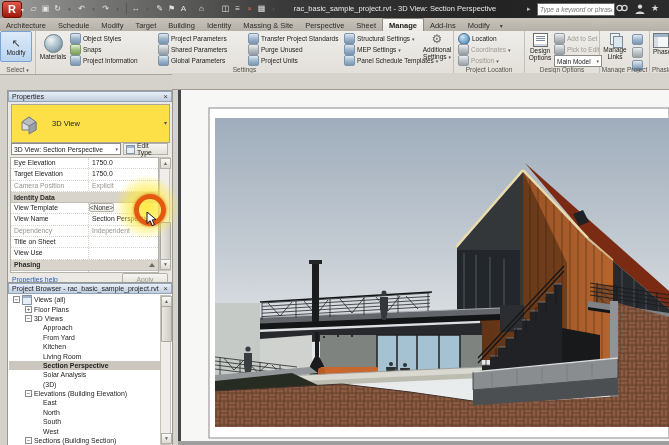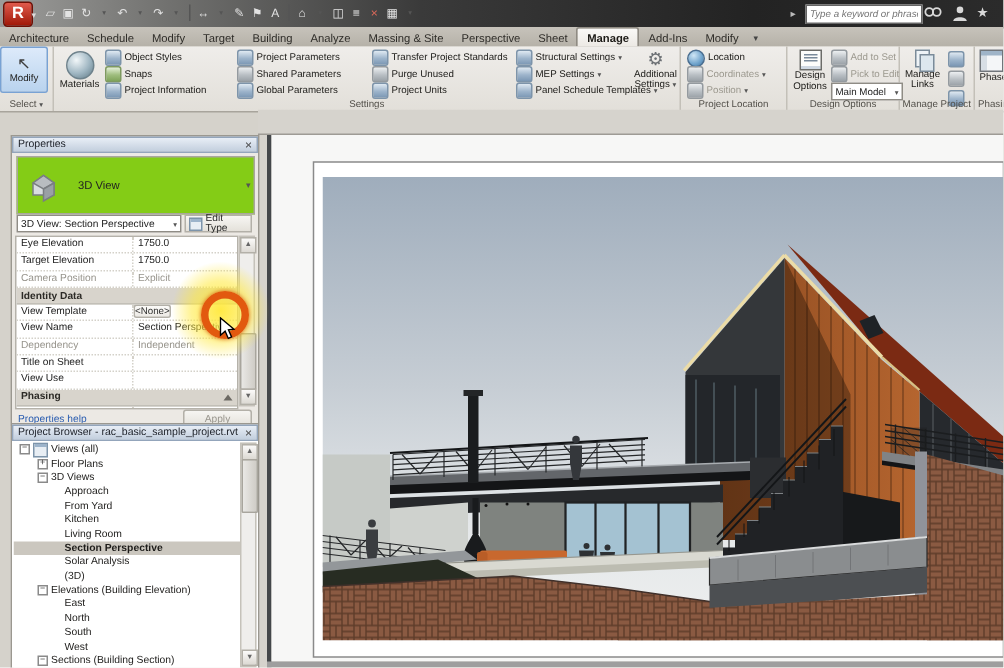--- a/index.html
+++ b/index.html
@@ -74,21 +74,21 @@
   .combo{background:#fff;border:1px solid #8f8c85;height:10px;display:flex;align-items:center;
     justify-content:space-between;font-size:6.5px;color:#222;padding:0 2px}
 
   
   .palette-hd{position:absolute;left:0;right:0;top:0;height:11px;
     background:linear-gradient(#e8eef6,#c2cedd);border:1px solid #93a5bb;
     font-size:7px;color:#20242c;display:flex;align-items:center;justify-content:space-between;
     padding:0 3px;box-sizing:border-box}
   .closex{font-size:8px;color:#444;line-height:9px}
   #props{left:7px;top:90px;width:164px;height:192px;background:#ece9e4;border:1px solid #9b9890}
-  #typesel{position:absolute;left:3px;top:13px;width:157px;height:37px;background:#84cc16;
+  #typesel{position:absolute;left:3px;top:13px;width:157px;height:37px;background:#fde047;
     border:1px solid #a9a69e;display:flex;align-items:center}
   #typesel .tname{font-size:7.5px;color:#222;margin-left:10px}
   #typesel .dda{position:absolute;right:2px;top:14px;font-size:6px;color:#555}
   #selrow{position:absolute;left:3px;top:52px;width:157px;height:12px;display:flex;gap:2px}
   #viewcombo{flex:0 0 110px;background:#fff;border:1px solid #8f8c85;font-size:6.8px;color:#222;
     display:flex;align-items:center;justify-content:space-between;padding:0 2px;box-sizing:border-box}
   #edittype{flex:1;border:1px solid #b3b0a8;background:linear-gradient(#f7f6f3,#e4e1da);
     font-size:6.8px;color:#2a2a2a;display:flex;align-items:center;gap:2px;padding:0 2px;box-sizing:border-box}
   .et-ic{width:7px;height:7px;background:#e8eef4;border:1px solid #7d94aa;box-shadow:inset 0 2px 0 #9db4cb}
   #pgrid{position:absolute;left:2px;top:66px;width:147px;height:114px;background:#fff;
@@ -157,20 +157,21 @@
     <span class="qbtn">A</span>
     <span class="qsep"></span>
     <span class="qbtn">⌂</span>
     <span class="qbtn dd">▾</span>
     <span class="qbtn">◫</span>
     <span class="qbtn">≡</span>
     <span class="qbtn" style="color:#e06a5a">×</span>
     <span class="qbtn">▦</span>
     <span class="qbtn dd">▾</span>
   </div>
+  <div class="abs" id="win-title">rac_basic_sample_project.rvt - 3D View: Section Perspective</div>
   <div class="abs" id="search-expander">▸</div>
   <div class="abs" id="searchbox">
     <input placeholder="Type a keyword or phrase" style="">
   </div>
   <svg class="abs ic-top" style="left:615px" viewBox="0 0 14 12">
     <circle cx="4.5" cy="5" r="2.6" fill="none" stroke="#d8d8d8" stroke-width="1.2"></circle>
     <circle cx="9.5" cy="5" r="2.6" fill="none" stroke="#d8d8d8" stroke-width="1.2"></circle>
   </svg>
   <svg class="abs ic-top" style="left:633px" viewBox="0 0 14 12">
     <circle cx="7" cy="3.6" r="2.2" fill="#d8d8d8"></circle>
@@ -178,21 +179,21 @@
   </svg>
   <span class="abs" style="left:651px;top:3px;color:#d8d8d8;font-size:9px">★</span>
 </div>
 
 <div class="abs" id="tabs">
   <span class="tab">Architecture</span>
   <span class="tab">Schedule</span>
   <span class="tab">Modify</span>
   <span class="tab">Target</span>
   <span class="tab">Building</span>
-  <span class="tab">Analyze</span>
+  <span class="tab">Identity</span>
   <span class="tab">Massing &amp; Site</span>
   <span class="tab">Perspective</span>
   <span class="tab">Sheet</span>
   <span class="tab active">Manage</span>
   <span class="tab">Add-Ins</span>
   <span class="tab">Modify</span>
   <span id="tab-extra">▾</span>
 </div>
 
 <div class="abs" id="ribbon">

